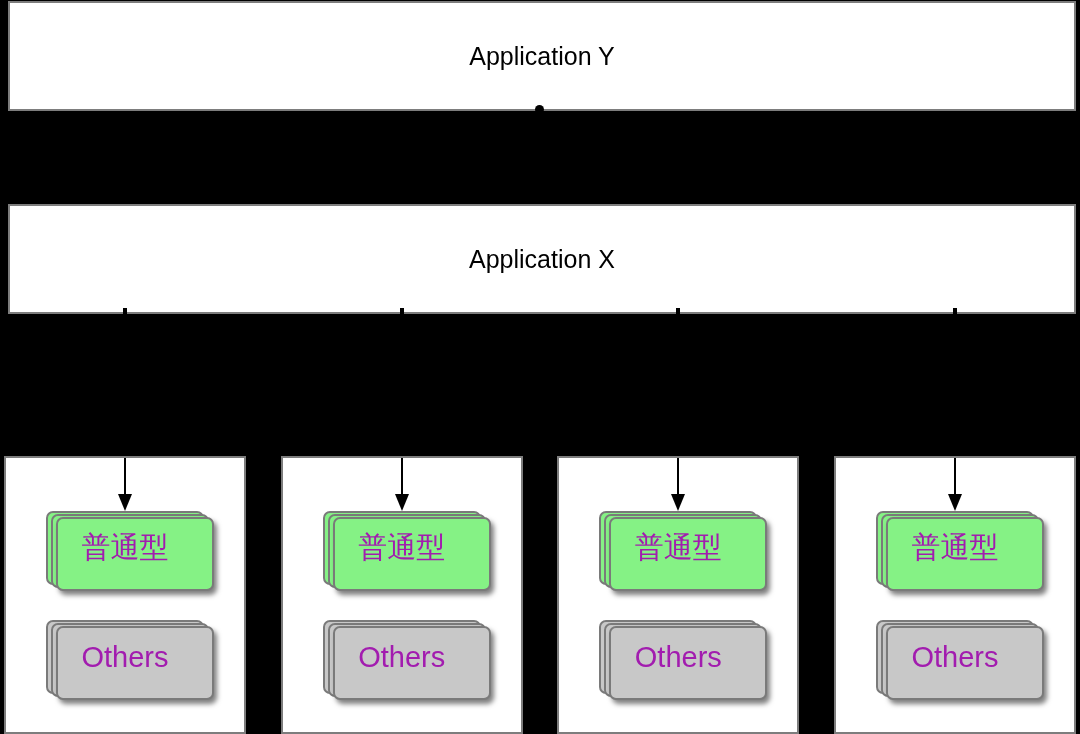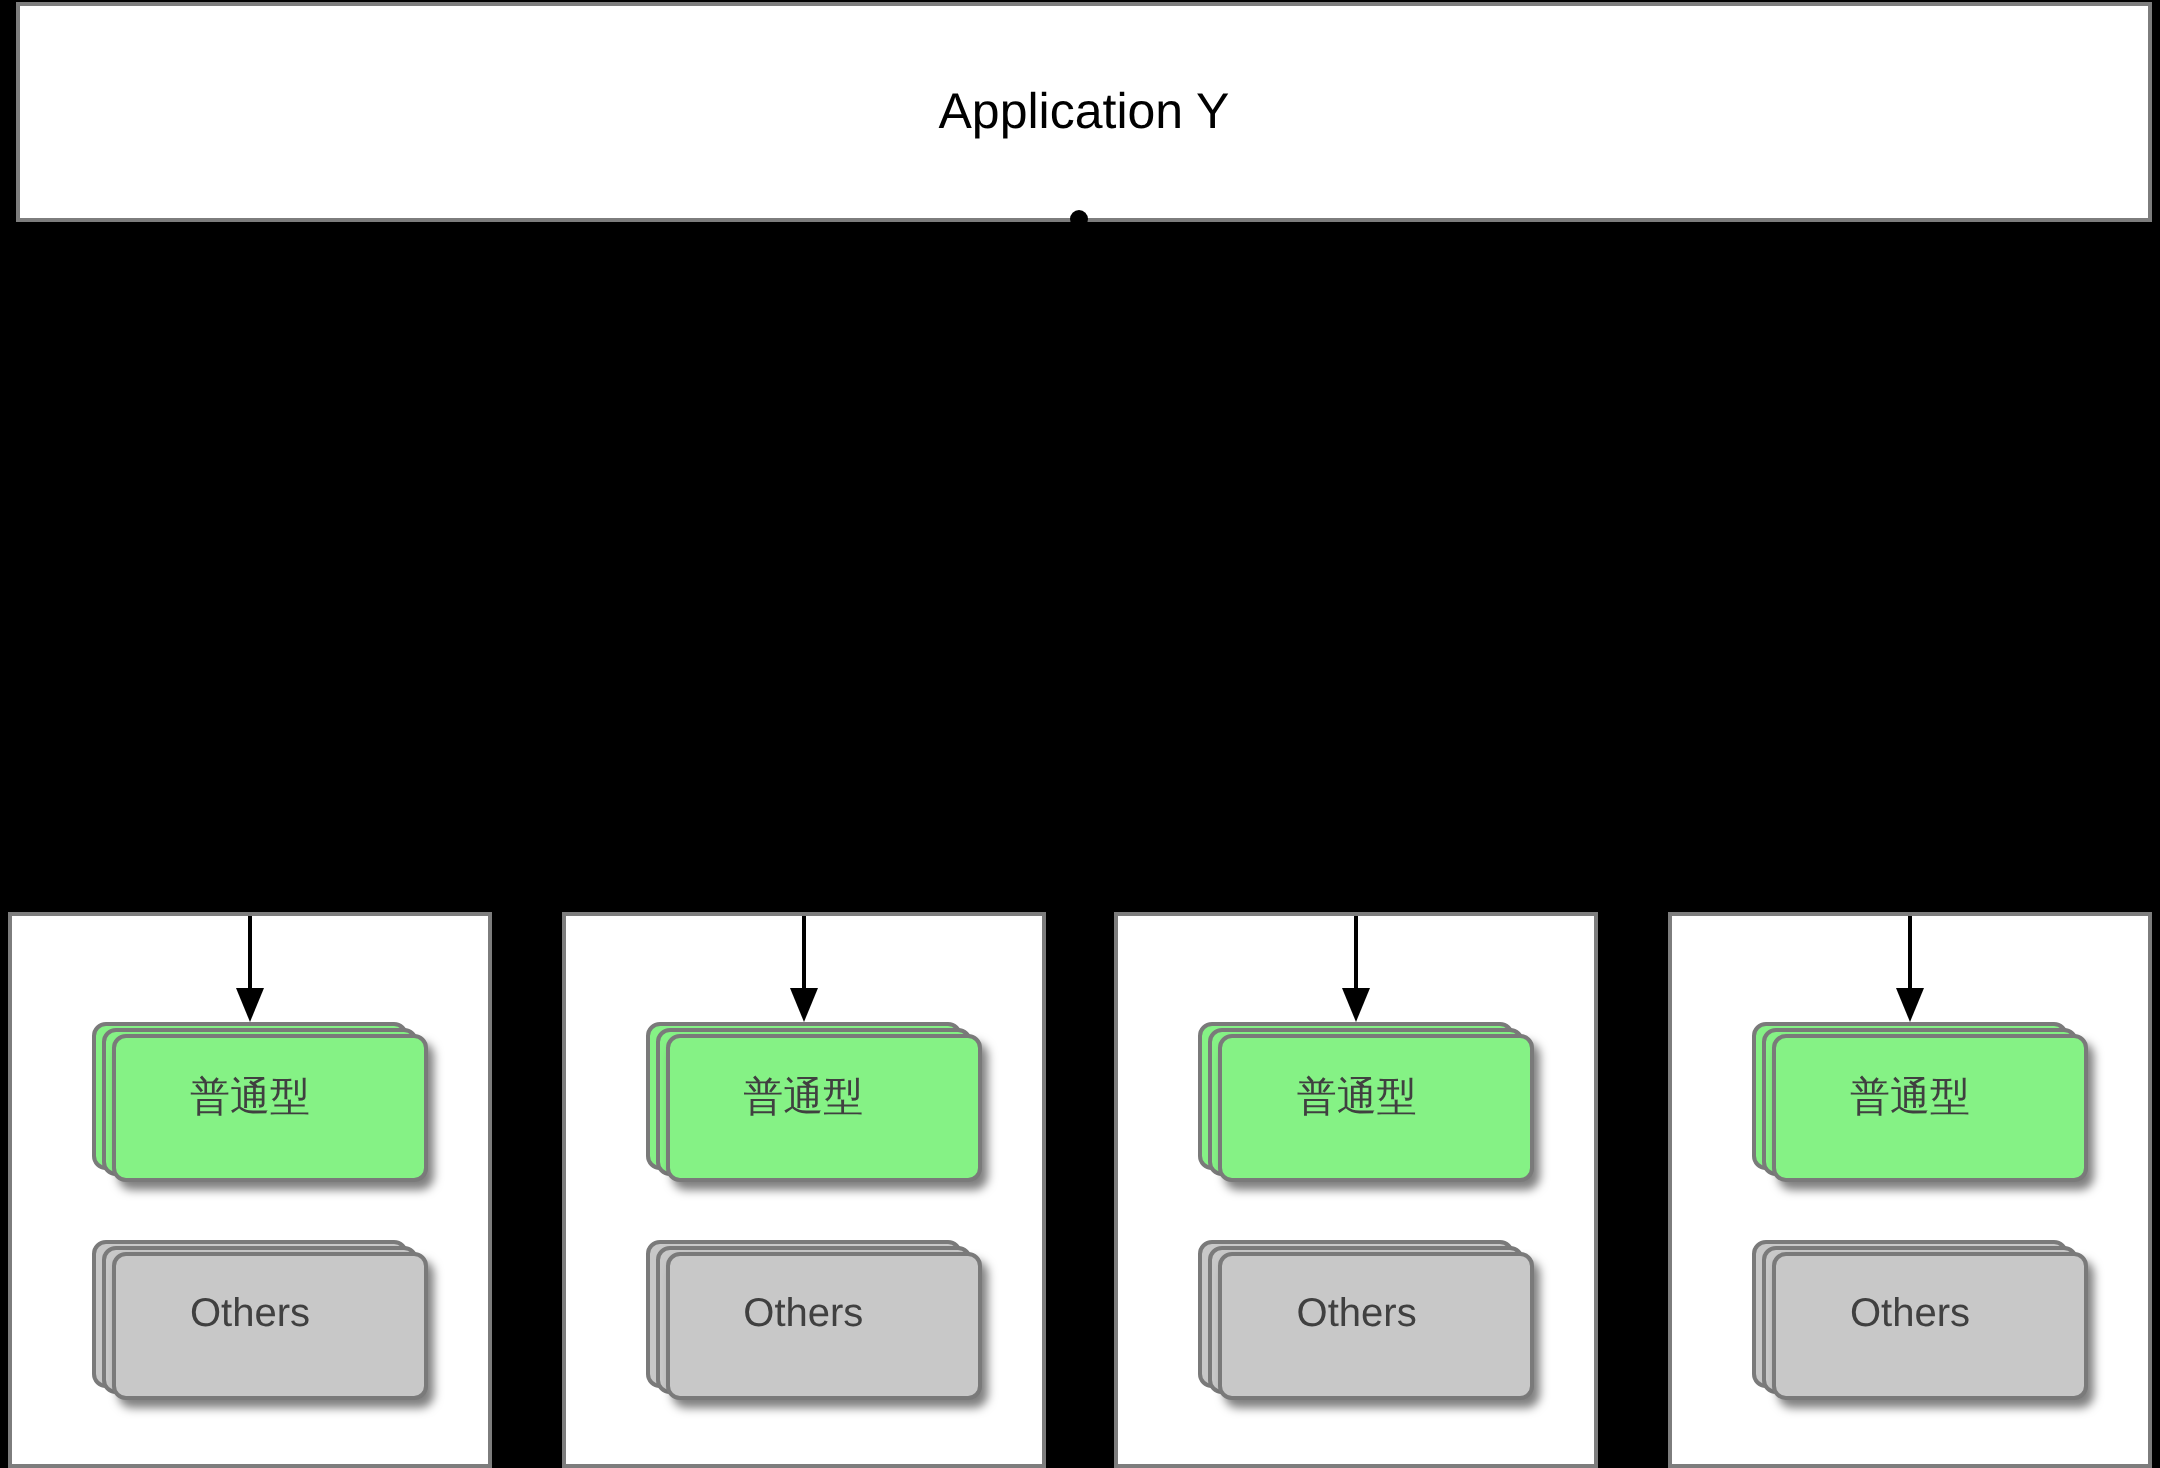--- a/index.html
+++ b/index.html
@@ -72,34 +72,37 @@
     position:absolute;inset:-2px;
     background:inherit;
     border:2px solid var(--card-border,#7a7a7a);
     border-radius:7px;
     z-index:-1;
   }
   .card::before{transform:translate(5px,3px);}
   .card::after{transform:translate(10px,6px);box-shadow:3px 4px 5px rgba(0,0,0,0.5);}
   .card.primary{background:var(--primary-fill,#85f285);margin-top:53px;}
   .card.secondary{background:var(--secondary-fill,#c8c8c8);margin-top:35px;justify-content:center;}
-  .card-label{font-size:20px;color:#404040;white-space:nowrap;}
+  .card-label{font-size:29px;color:#a21caf;white-space:nowrap;}
 </style>
 </head>
 <body>
 
 <div id="canvas" style="--bg: #000000; --box-fill: #FFFFFF; --box-border: #7D7D7D; --card-border: #7A7A7A; --primary-fill: #85F285; --secondary-fill: #C8C8C8; --connector: #000000;">
 
   <div id="app-y" class="layer-box">
     <span class="layer-label">Application Y</span>
   </div>
 
   <div class="conn-dot" style="left:535px;top:105px;"></div>
   <div class="conn-stub" style="left:538px;top:198px;height:8px;"></div>
 
+  <div id="app-x" class="layer-box">
+    <span class="layer-label">Application X</span>
+  </div>
 
   <div class="conn-stub" style="left:123px;top:308px;height:9px;"></div>
   <div class="conn-stub" style="left:400px;top:308px;height:9px;"></div>
   <div class="conn-stub" style="left:676px;top:308px;height:9px;"></div>
   <div class="conn-stub" style="left:953px;top:308px;height:9px;"></div>
 
   <div id="group-row">
 
     <div class="group-box">
       <div class="arrow-line"></div>

